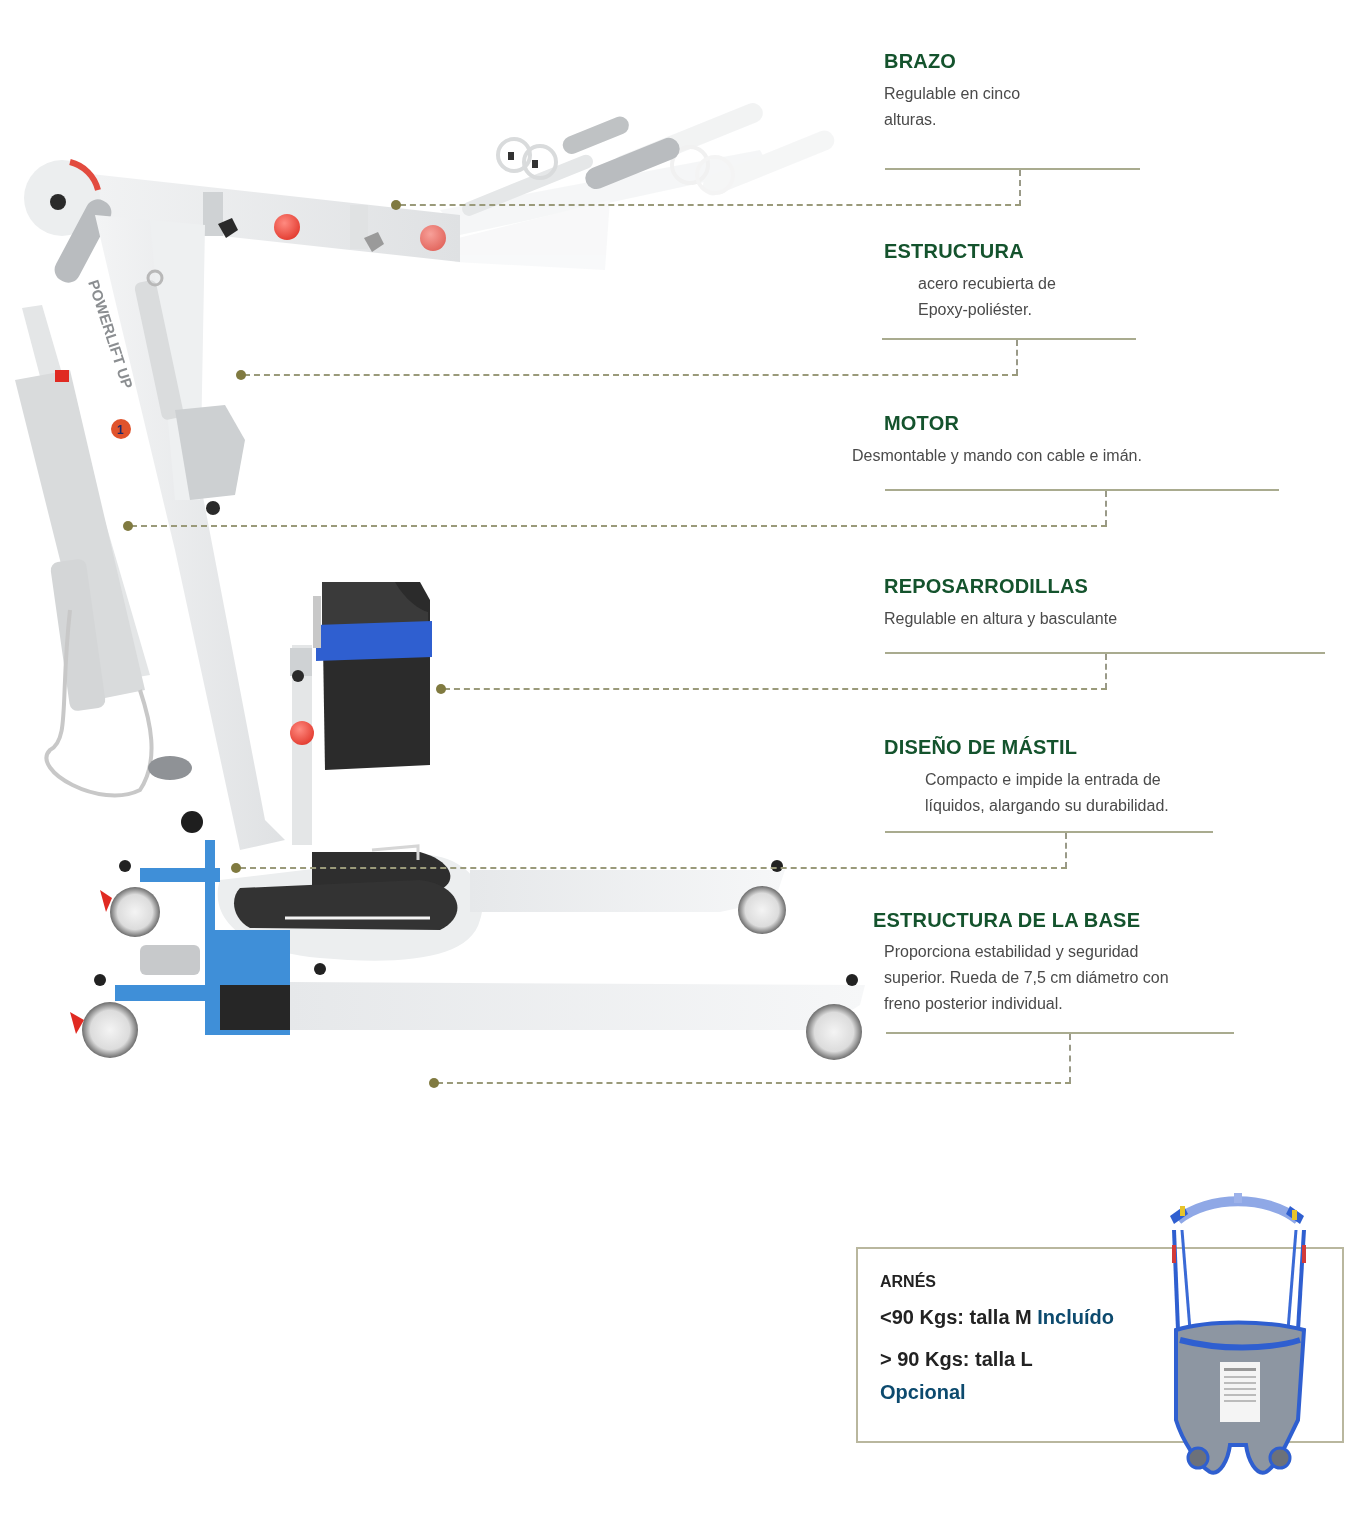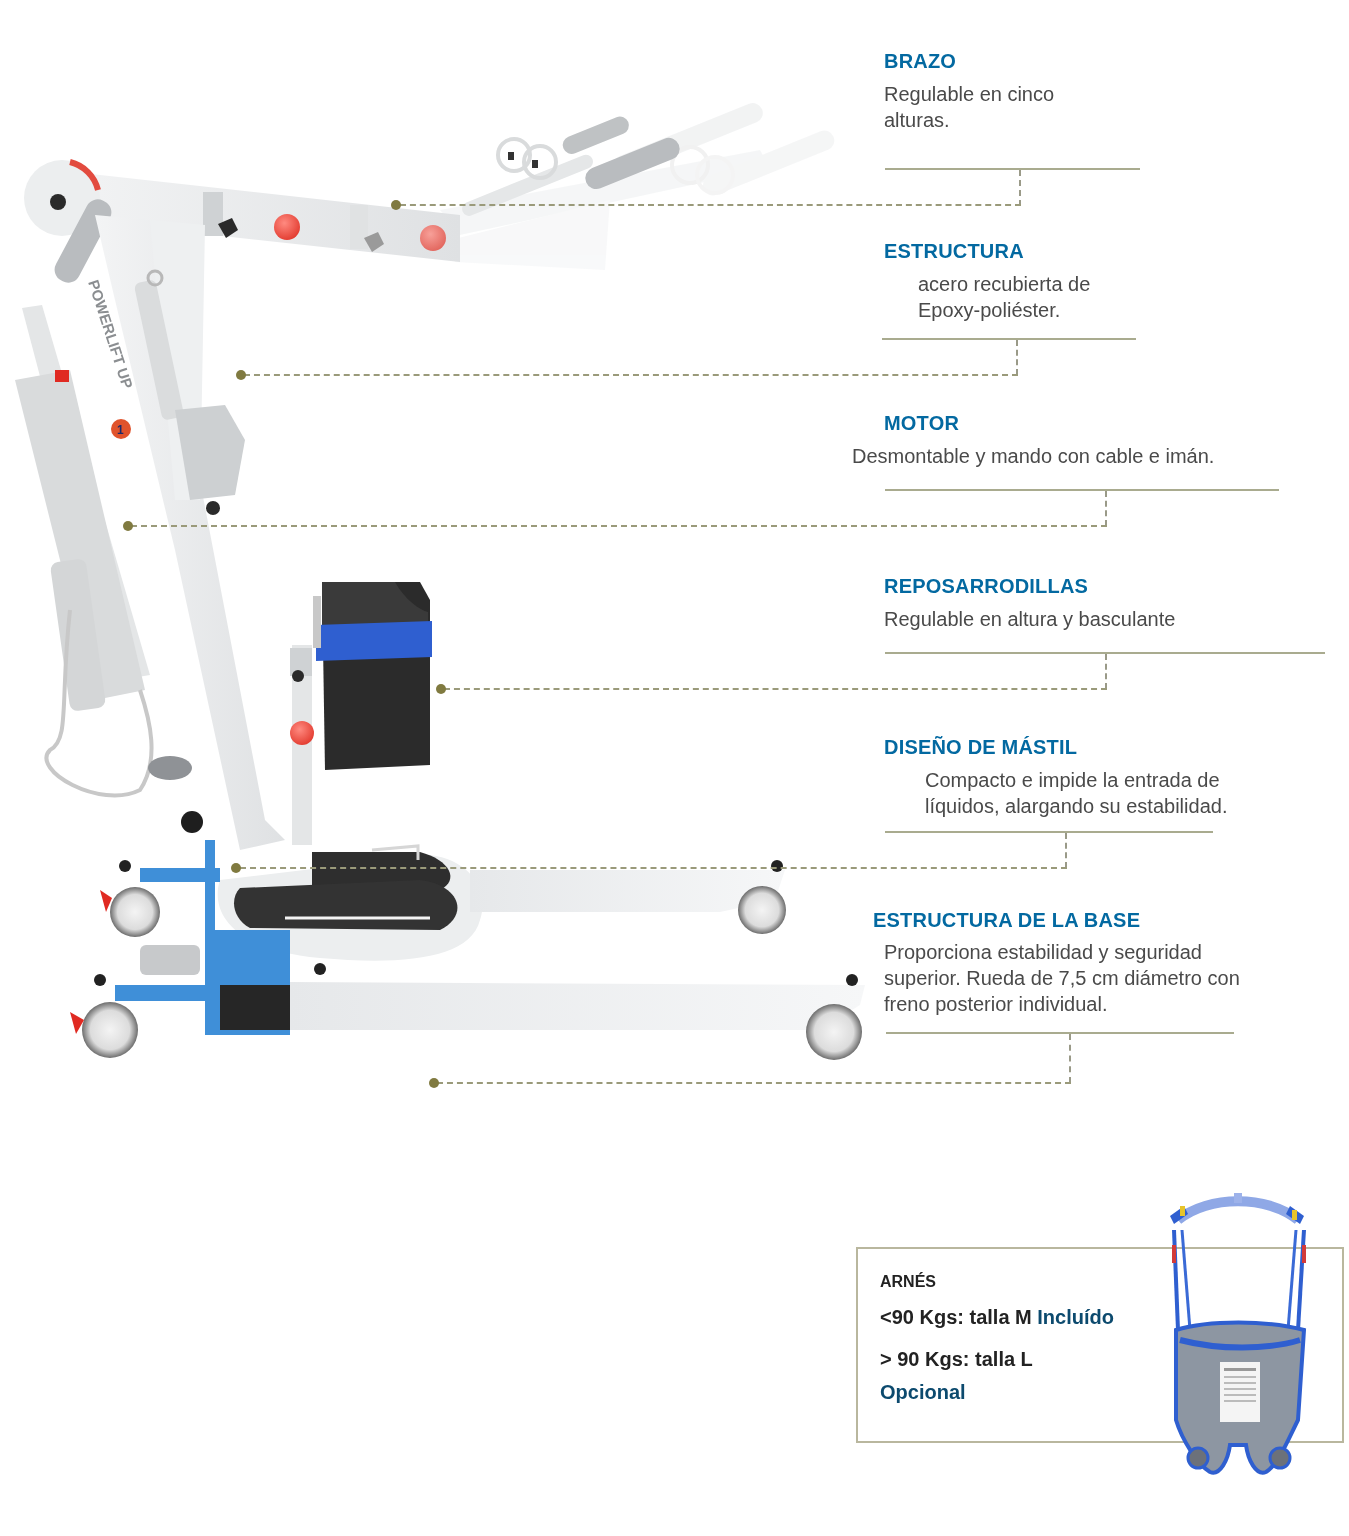--- a/index.html
+++ b/index.html
@@ -1,19 +1,19 @@
 <!DOCTYPE html>
 <html><head>
 <meta charset="utf-8">
 <style>
   html,body{margin:0;padding:0;background:#ffffff;}
   body{width:1349px;height:1536px;position:relative;overflow:hidden;font-family:"Liberation Sans","DejaVu Sans",sans-serif;color:#333;}
   .canvas{position:absolute;left:0;top:0;width:1349px;height:1536px;}
-  .feature-title{position:absolute;font-weight:700;font-size:20px;color:#0369a1;letter-spacing:0.2px;white-space:nowrap;}
-  .feature-desc{position:absolute;font-size:20px;line-height:26px;color:#4a4a4a;font-weight:300;}
+  .feature-title{position:absolute;font-weight:700;font-size:20px;color:#14532d;letter-spacing:0.2px;white-space:nowrap;}
+  .feature-desc{position:absolute;font-size:16px;line-height:26px;color:#4a4a4a;font-weight:300;}
   .underline{position:absolute;height:2px;background:#a9ab8f;}
   .vdash{position:absolute;width:0;border-left:2px dashed #9a9a88;}
   .hdash{position:absolute;height:0;border-top:2px dashed #9a9a7a;}
   .dot{position:absolute;width:10px;height:10px;border-radius:50%;background:#807a40;}
   .harness-box{position:absolute;left:856px;top:1247px;width:488px;height:196px;border:2px solid #b9b79e;box-sizing:border-box;background:#fff;}
   .h-title{position:absolute;font-weight:700;font-size:16px;color:#222;}
   .h-line{position:absolute;font-size:20px;color:#222;white-space:nowrap;}
   .h-line b{font-weight:700;}
   .h-line .light{font-weight:700;color:#0c4a6e;}
   svg{display:block;}
@@ -202,21 +202,21 @@
   </div>
 
   <div class="feature-title" style="left:884px;top:575px;">REPOSARRODILLAS</div>
   <div class="feature-desc" style="left:884px;top:606px;">
     <div>Regulable en altura y basculante</div>
   </div>
 
   <div class="feature-title" style="left:884px;top:736px;">DISEÑO DE MÁSTIL</div>
   <div class="feature-desc" style="left:884px;top:767px;margin-left:41px;">
     <div>Compacto e impide la entrada de</div>
-    <div>líquidos, alargando su estabilidad.</div>
+    <div>líquidos, alargando su durabilidad.</div>
   </div>
 
   <div class="feature-title" style="left:843px;top:909px;margin-left:30px;">ESTRUCTURA DE LA BASE</div>
   <div class="feature-desc" style="left:884px;top:939px;">
     <div>Proporciona estabilidad y seguridad</div>
     <div>superior. Rueda de 7,5 cm diámetro con</div>
     <div>freno posterior individual.</div>
   </div>
 
   <div class="harness-box"></div>

